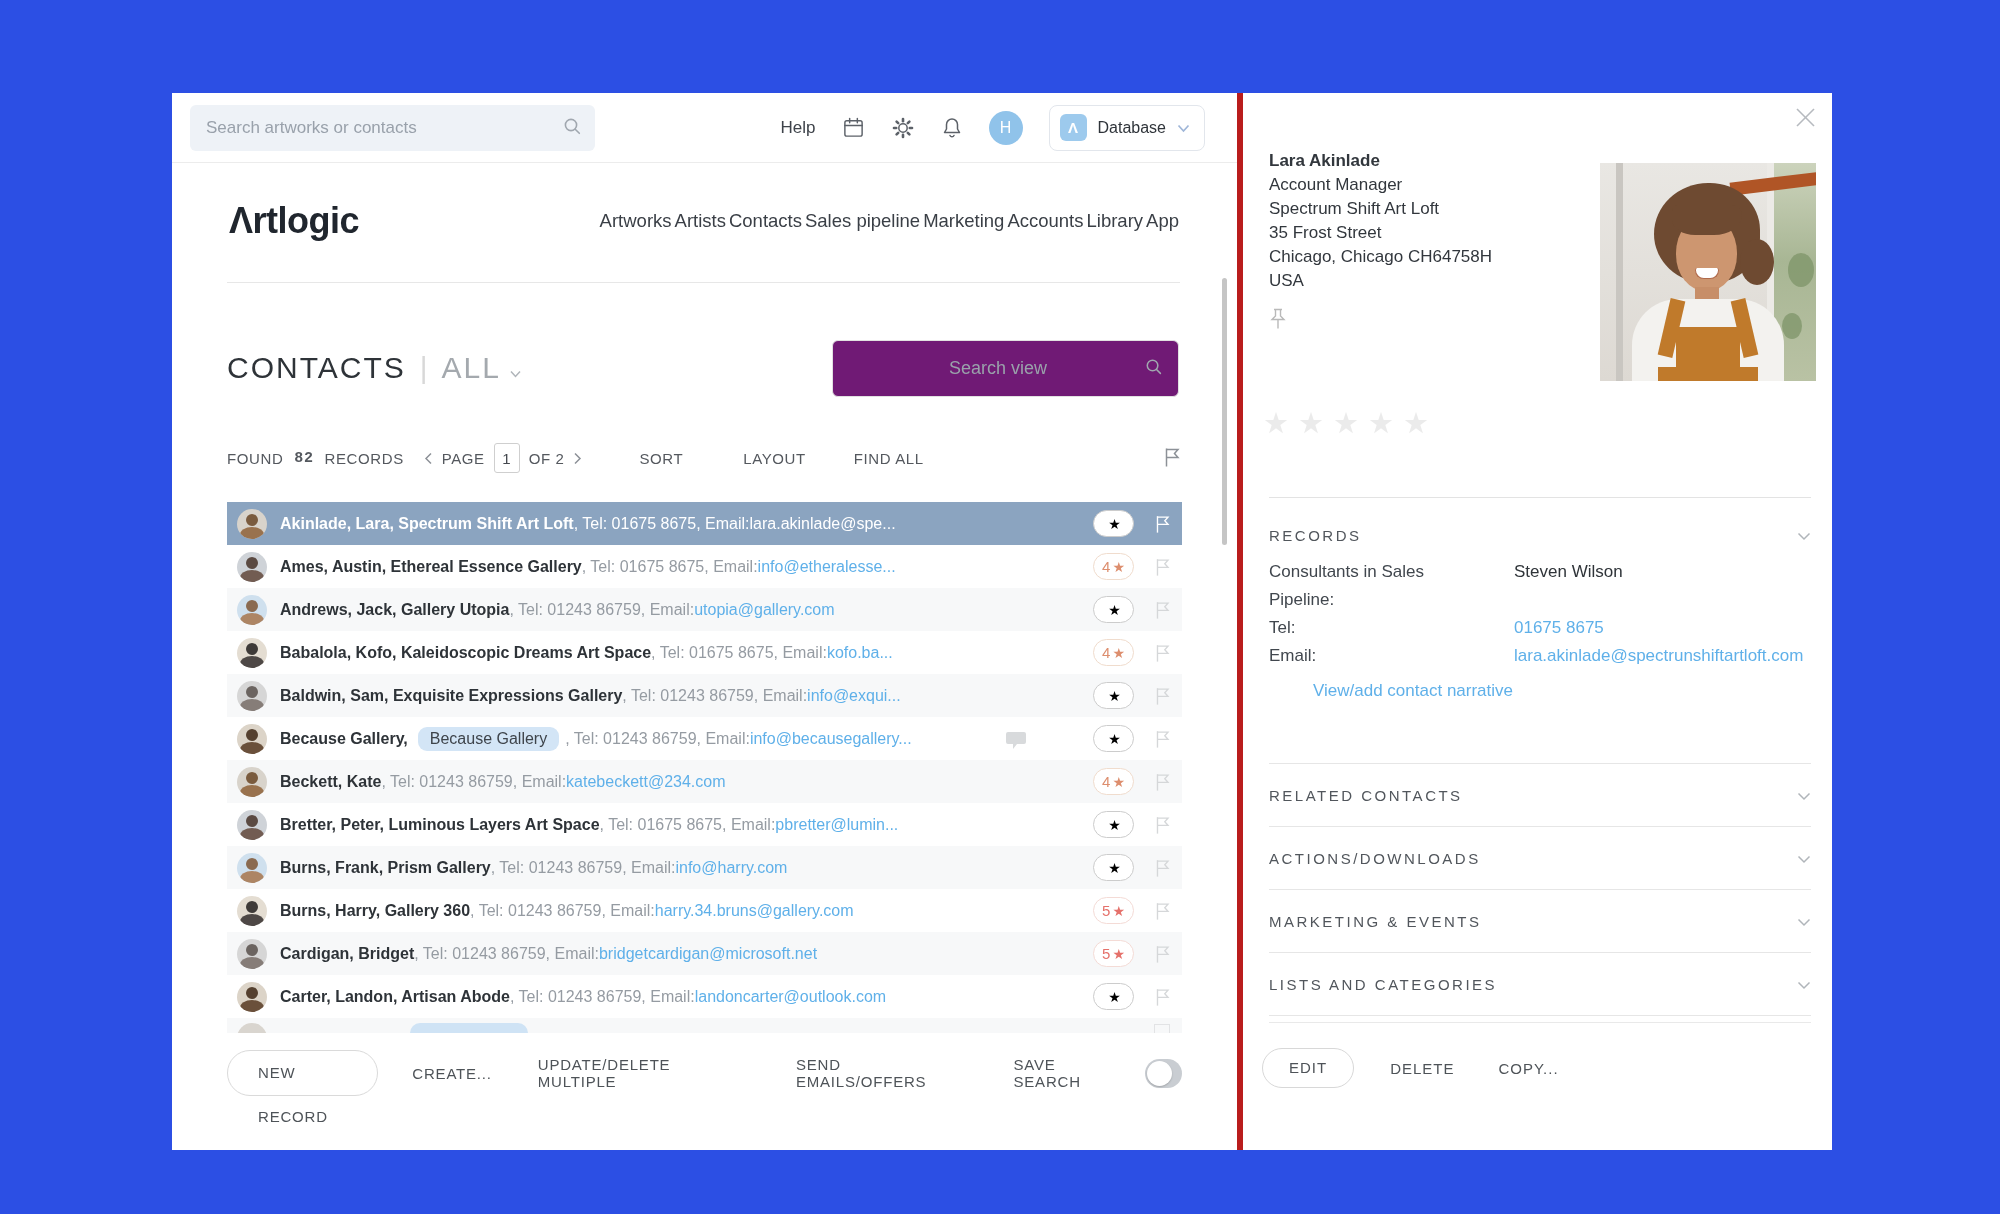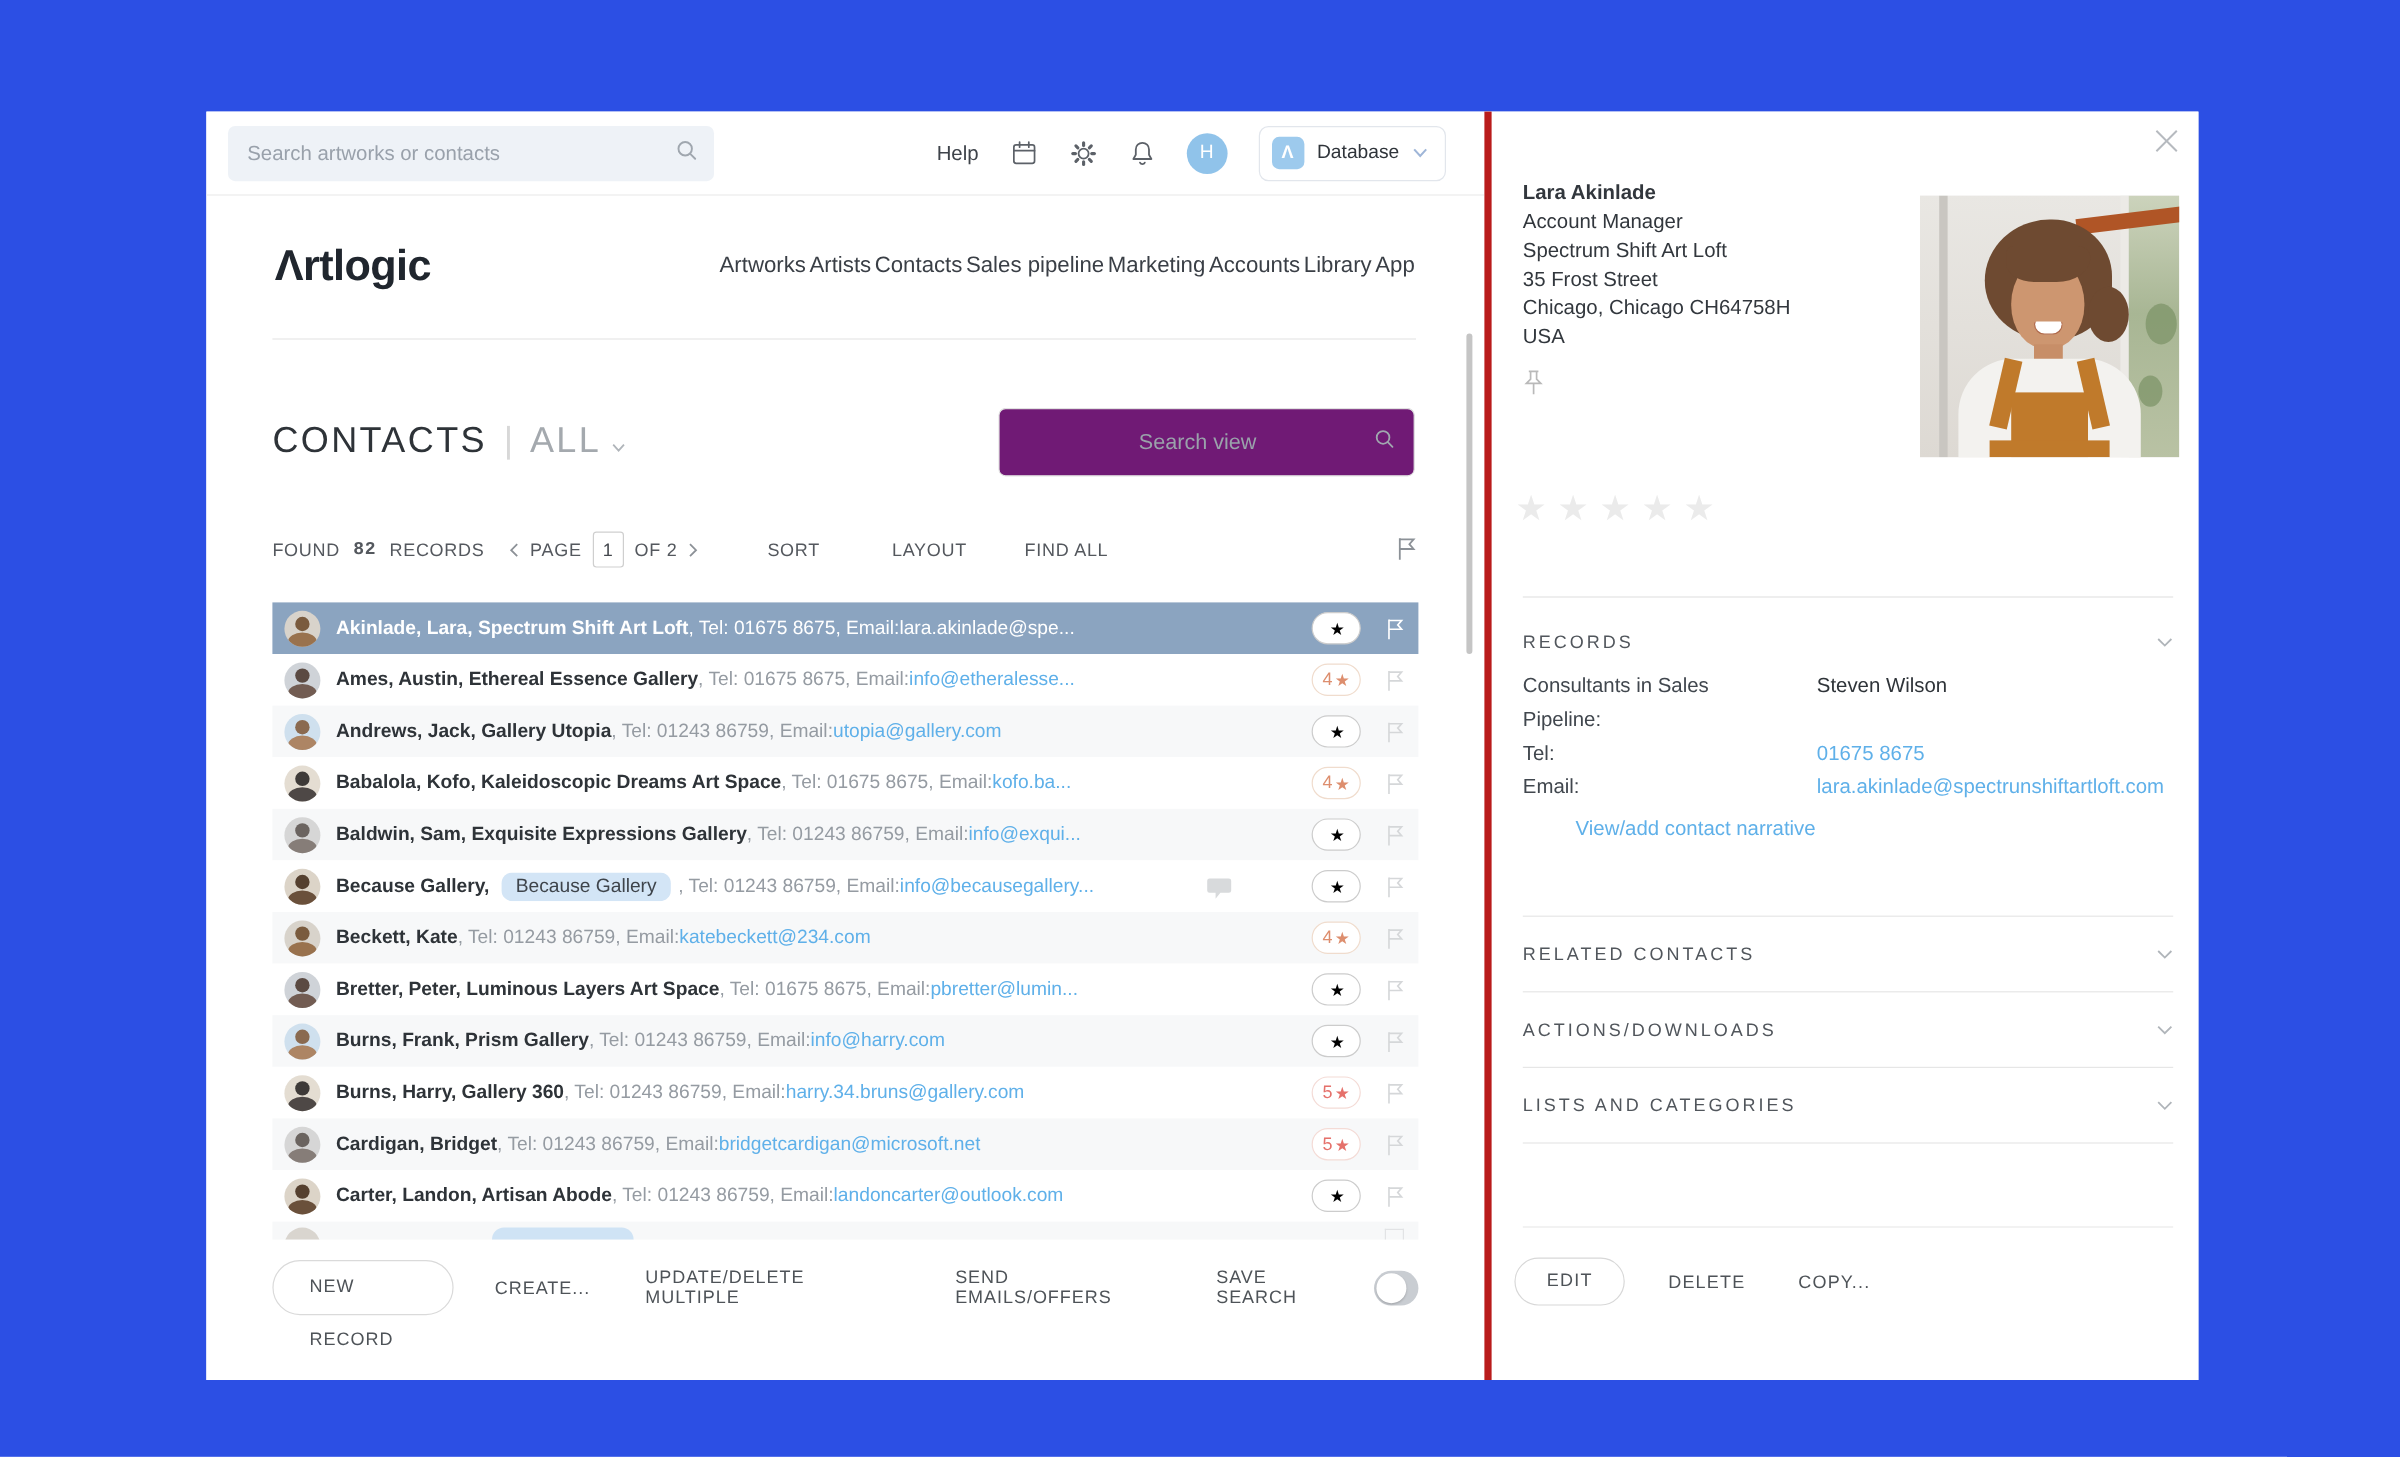--- a/index.html
+++ b/index.html
@@ -636,20 +636,26 @@
               <polyline points="1.5,1.5 7,7 12.5,1.5"></polyline>
             </svg></span>
         </div>
         <div class="section-item">
           <span>ACTIONS/DOWNLOADS</span>
           <span class="chev"><svg width="14" height="9" viewBox="0 0 14 9">
               <polyline points="1.5,1.5 7,7 12.5,1.5"></polyline>
             </svg></span>
         </div>
         <div class="section-item">
+          <span>MARKETING &amp; EVENTS</span>
+          <span class="chev"><svg width="14" height="9" viewBox="0 0 14 9">
+              <polyline points="1.5,1.5 7,7 12.5,1.5"></polyline>
+            </svg></span>
+        </div>
+        <div class="section-item">
           <span>LISTS AND CATEGORIES</span>
           <span class="chev"><svg width="14" height="9" viewBox="0 0 14 9">
               <polyline points="1.5,1.5 7,7 12.5,1.5"></polyline>
             </svg></span>
         </div>
       </div>
     <div class="sections-gap"></div>
 
     <div class="rp-buttons">
       <span class="edit-pill">EDIT</span>

